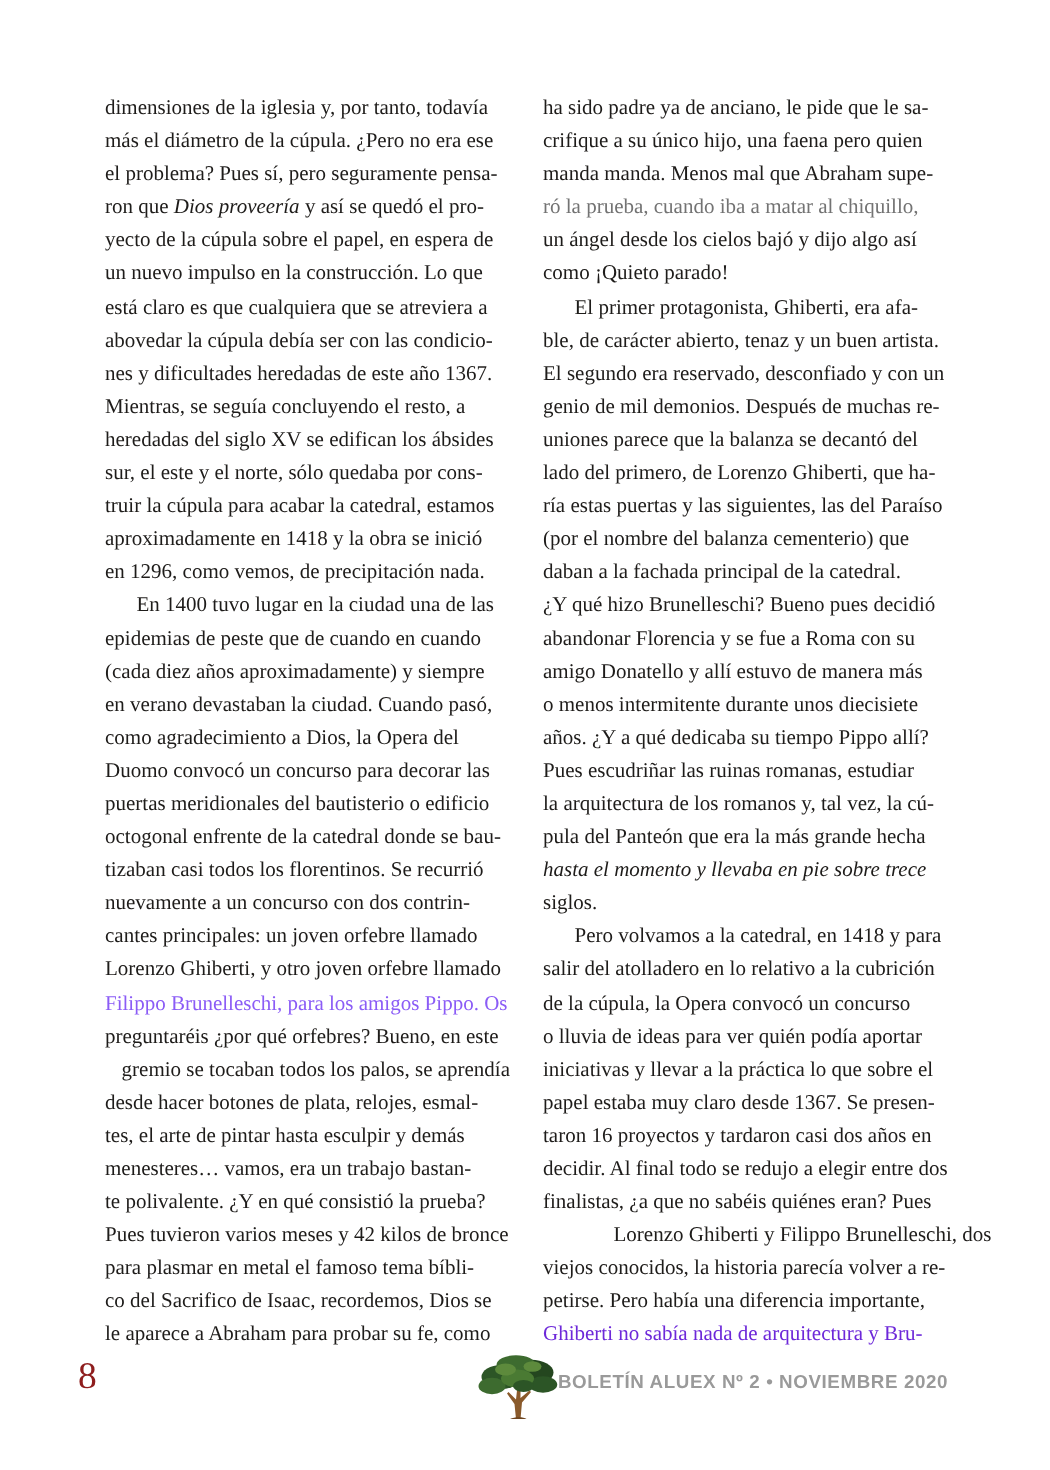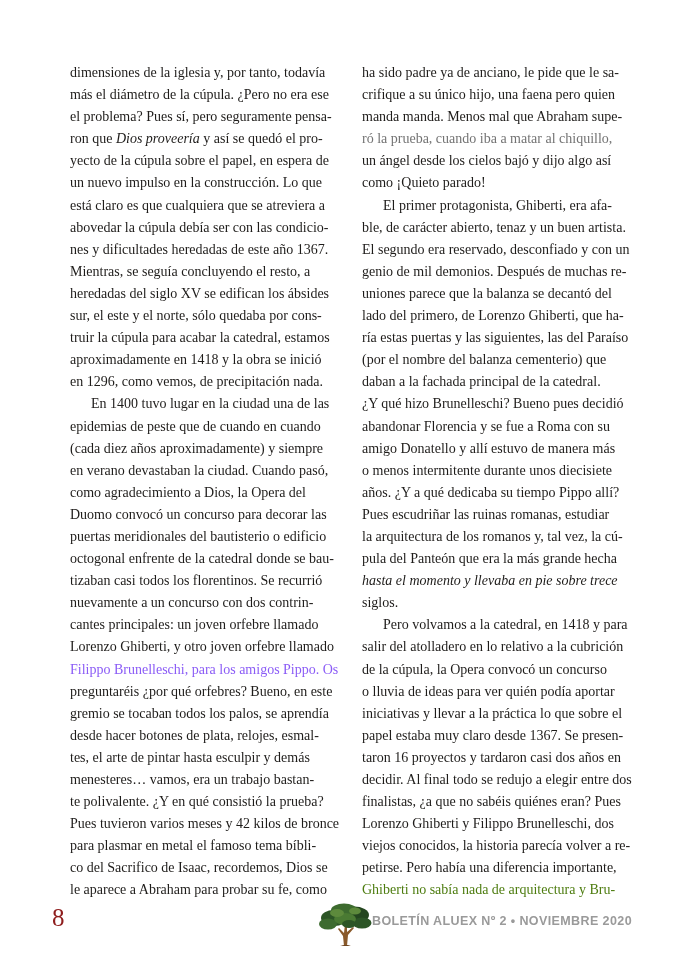--- a/index.html
+++ b/index.html
@@ -94,21 +94,21 @@
         <div class="line" style="color: rgb(30, 28, 26);"><span>como agradecimiento a Dios, la Opera del</span></div>
         <div class="line" style="color: rgb(30, 28, 26);"><span>Duomo convocó un concurso para decorar las</span></div>
         <div class="line" style="color: rgb(30, 28, 26);"><span>puertas meridionales del bautisterio o edificio</span></div>
         <div class="line" style="color: rgb(30, 28, 26);"><span>octogonal enfrente de la catedral donde se bau-</span></div>
         <div class="line" style="color: rgb(30, 28, 26);"><span>tizaban casi todos los florentinos. Se recurrió</span></div>
         <div class="line" style="color: rgb(30, 28, 26);"><span>nuevamente a un concurso con dos contrin-</span></div>
         <div class="line" style="color: rgb(30, 28, 26);"><span>cantes principales: un joven orfebre llamado</span></div>
         <div class="line" style="color: rgb(30, 28, 26);"><span>Lorenzo Ghiberti, y otro joven orfebre llamado</span></div>
         <div class="line" style="color: #8b5cf6;"><span>Filippo Brunelleschi, para los amigos Pippo. Os</span></div>
         <div class="line" style="color: rgb(30, 28, 26);"><span>preguntaréis ¿por qué orfebres? Bueno, en este</span></div>
-        <div class="line" style="color: rgb(30, 28, 26);"><span>gremio se tocaban todos los palos, se aprendía</span></div>
+        <div class="line" style="color: rgb(30, 28, 26); text-align: right;"><span>gremio se tocaban todos los palos, se aprendía</span></div>
         <div class="line" style="color: rgb(30, 28, 26);"><span>desde hacer botones de plata, relojes, esmal-</span></div>
         <div class="line" style="color: rgb(30, 28, 26);"><span>tes, el arte de pintar hasta esculpir y demás</span></div>
         <div class="line" style="color: rgb(30, 28, 26);"><span>menesteres… vamos, era un trabajo bastan-</span></div>
         <div class="line" style="color: rgb(30, 28, 26);"><span>te polivalente. ¿Y en qué consistió la prueba?</span></div>
         <div class="line" style="color: rgb(30, 28, 26);"><span>Pues tuvieron varios meses y 42 kilos de bronce</span></div>
         <div class="line" style="color: rgb(30, 28, 26);"><span>para plasmar en metal el famoso tema bíbli-</span></div>
         <div class="line" style="color: rgb(30, 28, 26);"><span>co del Sacrifico de Isaac, recordemos, Dios se</span></div>
         <div class="line" style="color: rgb(30, 28, 26);"><span>le aparece a Abraham para probar su fe, como</span></div>
       </div>
     <div class="column">
@@ -139,24 +139,24 @@
         <div class="line end" style="color: rgb(30, 28, 26);"><span>siglos.</span></div>
         <div class="line indent" style="color: rgb(30, 28, 26);"><span>Pero volvamos a la catedral, en 1418 y para</span></div>
         <div class="line" style="color: rgb(30, 28, 26);"><span>salir del atolladero en lo relativo a la cubrición</span></div>
         <div class="line" style="color: rgb(30, 28, 26);"><span>de la cúpula, la Opera convocó un concurso</span></div>
         <div class="line" style="color: rgb(30, 28, 26);"><span>o lluvia de ideas para ver quién podía aportar</span></div>
         <div class="line" style="color: rgb(30, 28, 26);"><span>iniciativas y llevar a la práctica lo que sobre el</span></div>
         <div class="line" style="color: rgb(30, 28, 26);"><span>papel estaba muy claro desde 1367. Se presen-</span></div>
         <div class="line" style="color: rgb(30, 28, 26);"><span>taron 16 proyectos y tardaron casi dos años en</span></div>
         <div class="line" style="color: rgb(30, 28, 26);"><span>decidir. Al final todo se redujo a elegir entre dos</span></div>
         <div class="line" style="color: rgb(30, 28, 26);"><span>finalistas, ¿a que no sabéis quiénes eran? Pues</span></div>
-        <div class="line" style="color: rgb(30, 28, 26);"><span>Lorenzo Ghiberti y Filippo Brunelleschi, dos</span></div>
+        <div class="line" style="color: rgb(30, 28, 26); margin-left: 47px;"><span>Lorenzo Ghiberti y Filippo Brunelleschi, dos</span></div>
         <div class="line" style="color: rgb(30, 28, 26);"><span>viejos conocidos, la historia parecía volver a re-</span></div>
         <div class="line" style="color: rgb(30, 28, 26);"><span>petirse. Pero había una diferencia importante,</span></div>
-        <div class="line" style="color: #4d7c0f;"><span>Ghiberti no sabía nada de arquitectura y Bru-</span></div>
+        <div class="line" style="color: #6d28d9;"><span>Ghiberti no sabía nada de arquitectura y Bru-</span></div>
       </div>
   </div>
 
   <div class="footer">
     <div class="page-number" style="color: rgb(142, 29, 29);">8</div>
 
     <svg class="logo" viewBox="0 0 58 48">
 
       <path d="M28 44 L27 34 L22 27 L23 26 L28 31 L29 22 L31 22 L31 30 L37 25 L38 26 L32 33 L31 44 Z" fill="#8a5a2b"></path>
       <path d="M24 44 C27 42.5 33 42.5 35 44 Z" fill="#6e4520"></path>

